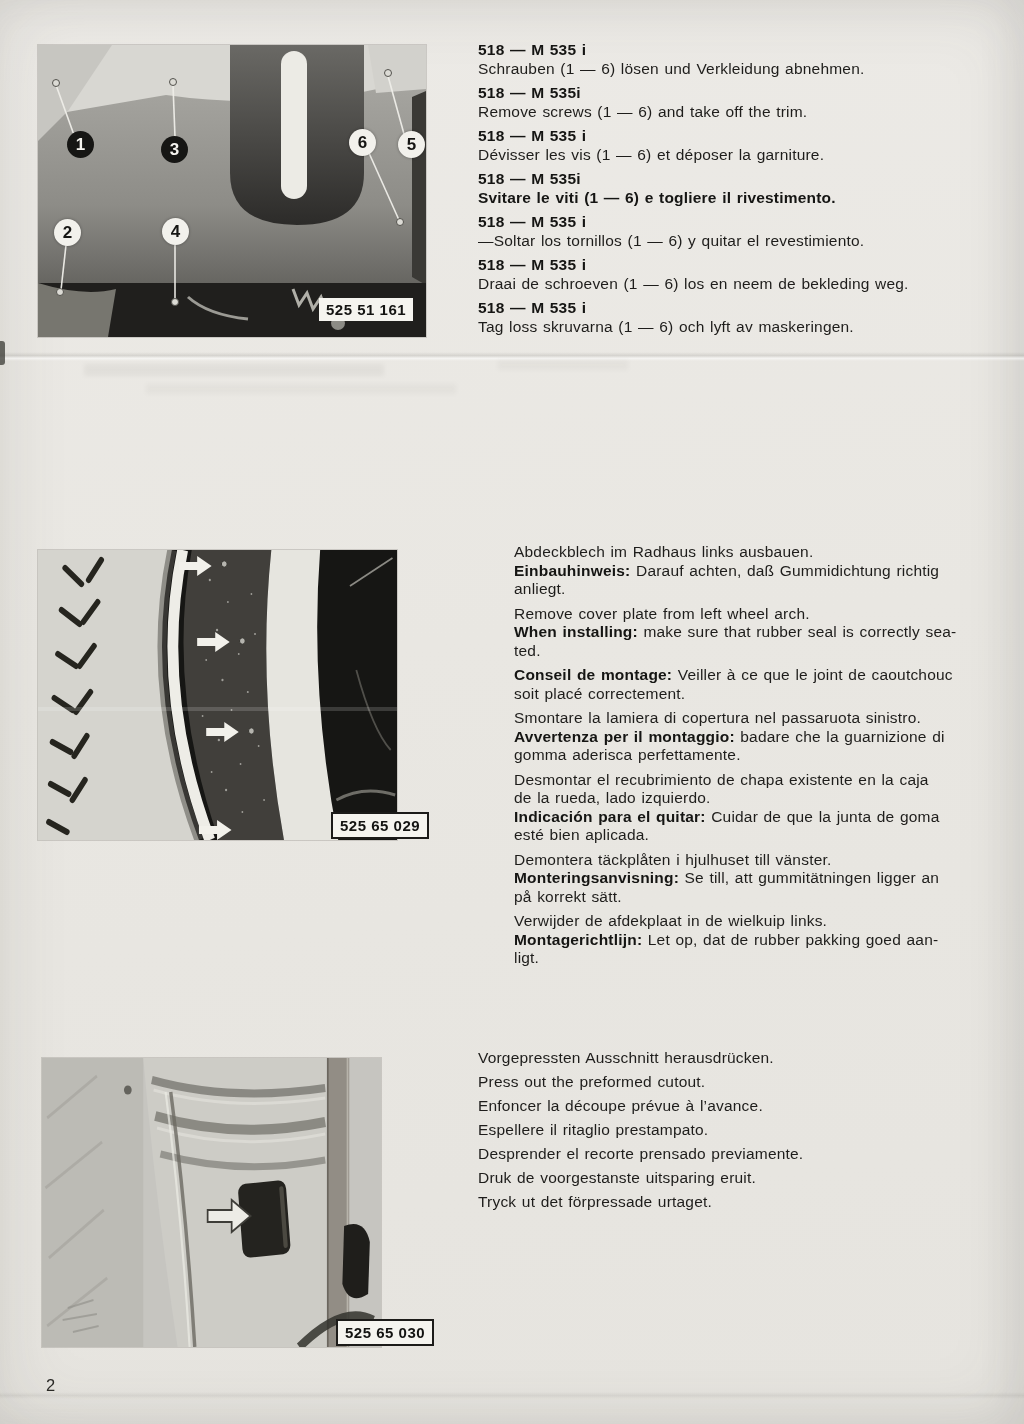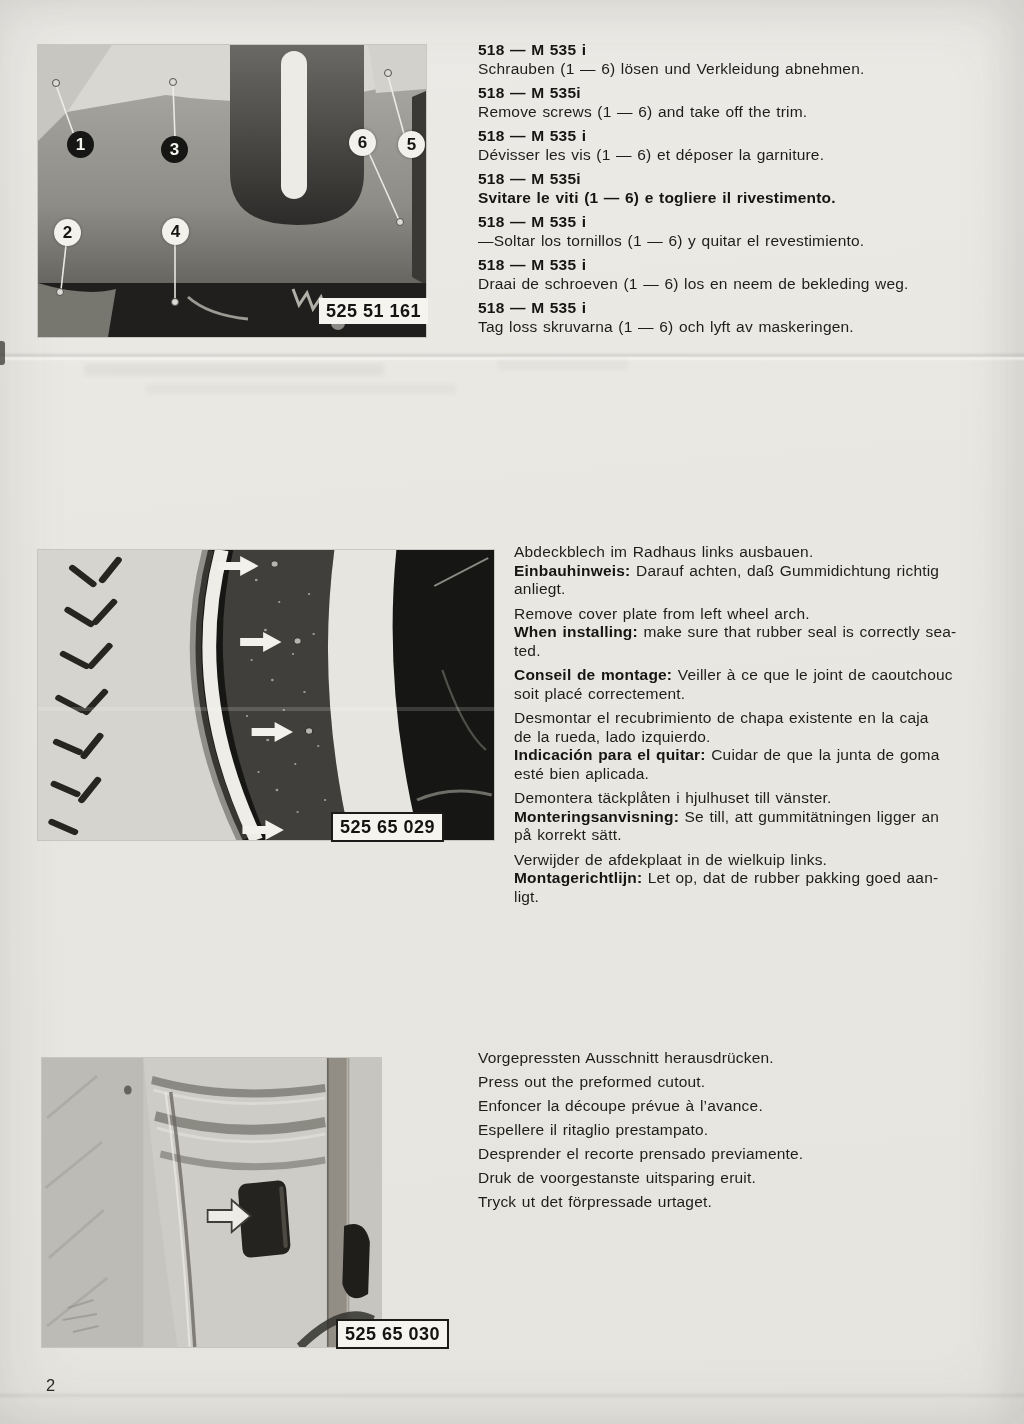--- a/index.html
+++ b/index.html
@@ -18,34 +18,34 @@
   .edge-mark{position:absolute;left:0;top:341px;width:5px;height:24px;background:#3a3934;opacity:.75;border-radius:0 3px 3px 0;}
   .ghost{position:absolute;background:#6e6c66;filter:blur(2px);pointer-events:none;}
   .ghost-1{left:84px;top:364px;width:300px;height:12px;opacity:.07;}
   .ghost-2{left:146px;top:384px;width:310px;height:10px;opacity:.05;}
   .ghost-3{left:498px;top:360px;width:130px;height:10px;opacity:.05;}
 
   
   figure.photo{position:absolute;margin:0;box-shadow:0 0 0 1px rgba(60,58,52,.18);}
   figure.photo svg{position:absolute;left:0;top:0;width:100%;height:100%;display:block;}
   .photo-1{left:38px;top:45px;width:388px;height:292px;}
-  .photo-2{left:38px;top:550px;width:456px;height:290px;}
+  .photo-2{left:38px;top:550px;width:359px;height:290px;}
   .photo-3{left:42px;top:1058px;width:339px;height:289px;}
 
   .marker{
     position:absolute;width:27px;height:27px;border-radius:50%;
     display:flex;align-items:center;justify-content:center;
     font-size:17px;font-weight:bold;line-height:1;
   }
   .marker.dark{background:#161614;color:#f5f4ef;}
   .marker.light{background:#f2f1ec;color:#161614;box-shadow:0 0 3px rgba(0,0,0,.35);}
 
   .plabel{
     position:absolute;background:#f5f4ef;color:#141412;
-    font-weight:bold;font-size:18px;line-height:1;
+    font-weight:bold;font-size:15px;line-height:1;
     padding:4px 7px;white-space:nowrap;letter-spacing:.5px;
   }
   .plabel.bordered{border:2px solid #1c1b19;}
   .plabel-1{left:281px;top:253px;}
   .plabel-2{left:293px;top:262px;}
   .plabel-3{left:294px;top:261px;}
 
   
   .txt{position:absolute;left:478px;width:462px;font-size:15.5px;letter-spacing:.2px;word-spacing:1px;}
   .txt p{margin:0;}
@@ -266,20 +266,25 @@
     <div class="item">
       <p class="pre">Remove cover plate from left wheel arch.</p>
       <p><b>When installing:</b><span class="pre"> make sure that rubber seal is correctly sea-
 ted.</span></p>
     </div>
     <div class="item">
       <p><b>Conseil de montage:</b><span class="pre"> Veiller à ce que le joint de caoutchouc
 soit placé correctement.</span></p>
     </div>
     <div class="item">
+      <p class="pre">Smontare la lamiera di copertura nel passaruota sinistro.</p>
+      <p><b>Avvertenza per il montaggio:</b><span class="pre"> badare che la guarnizione di
+gomma aderisca perfettamente.</span></p>
+    </div>
+    <div class="item">
       <p class="pre">Desmontar el recubrimiento de chapa existente en la caja
 de la rueda, lado izquierdo.</p>
       <p><b>Indicación para el quitar:</b><span class="pre"> Cuidar de que la junta de goma
 esté bien aplicada.</span></p>
     </div>
     <div class="item">
       <p class="pre">Demontera täckplåten i hjulhuset till vänster.</p>
       <p><b>Monteringsanvisning:</b><span class="pre"> Se till, att gummitätningen ligger an
 på korrekt sätt.</span></p>
     </div>

